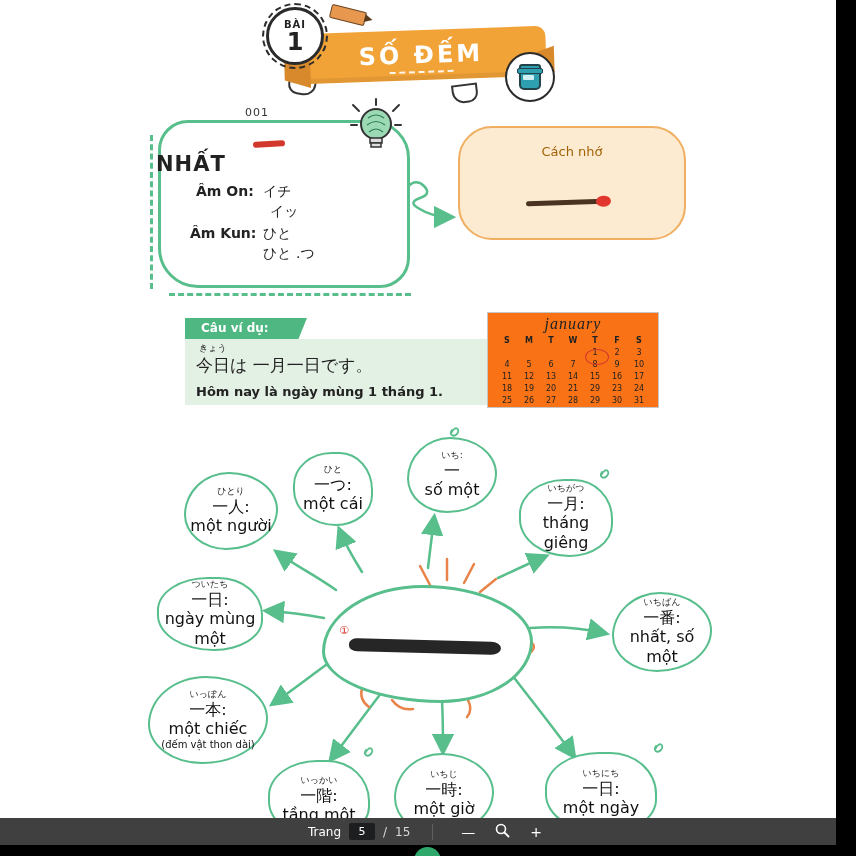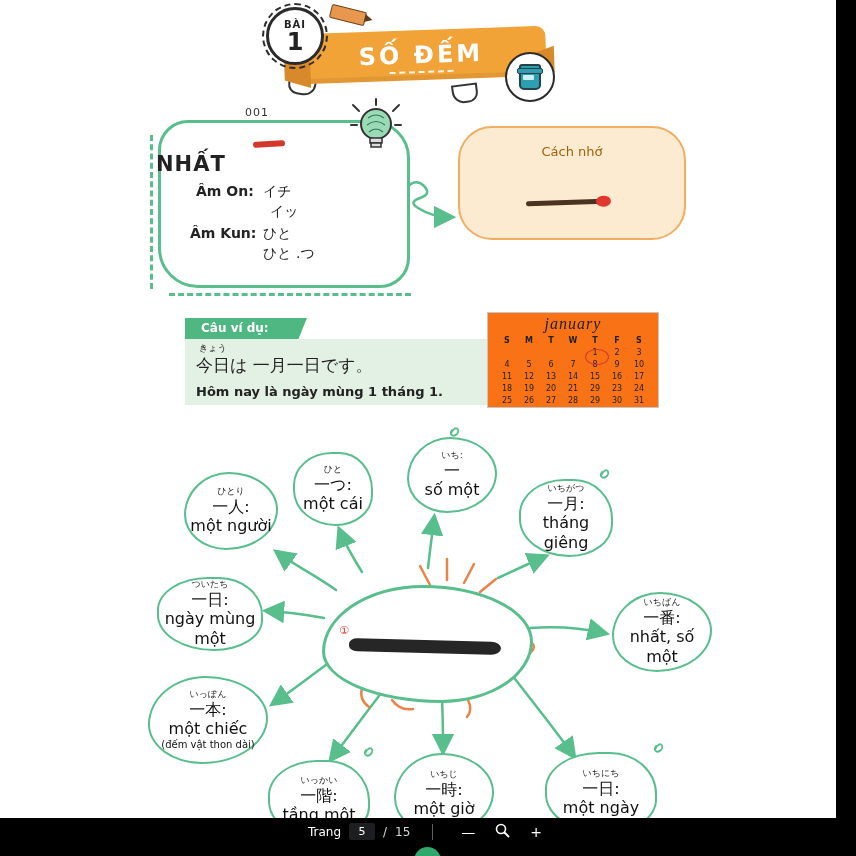--- a/index.html
+++ b/index.html
@@ -90,21 +90,21 @@
   .bubble{position:absolute;background:#fff;border:2.5px solid #57BE8C;z-index:2;
           display:flex;flex-direction:column;align-items:center;justify-content:center;text-align:center;
           border-radius:48% 52% 55% 45% / 55% 48% 52% 45%;box-sizing:border-box;padding:4px}
   .bubble:nth-of-type(even){border-radius:52% 45% 50% 58% / 48% 55% 45% 52%}
   .furi{font-size:9px;line-height:1.2}
   .bkanji{font-size:16px;line-height:1.2;color:#111}
   .bmean{font-size:16px;line-height:1.25;color:#111}
   .bnote{font-size:10px;line-height:1.2;color:#111}
 
   
-  .toolbar{position:absolute;left:0;bottom:11px;width:856px;height:27px;background:#000000;z-index:70;
+  .toolbar{position:absolute;left:0;bottom:11px;width:856px;height:27px;background:#404040;z-index:70;
           display:flex;align-items:center;justify-content:center;gap:8px;color:#fff;font-size:12px}
   .tb-input{display:inline-block;min-width:26px;height:17px;line-height:17px;text-align:center;
           background:#1C1E20;border-radius:2px;font-size:11px}
   .tb-sep,.tb-total{color:#d8d8d8}
   .tb-divider{width:1px;height:16px;background:#5C6063;margin:0 14px}
   .tb-btn{color:#fff;font-size:14px;line-height:1;cursor:default;padding:0 6px}
   .right-strip{position:absolute;right:0;top:0;width:20px;height:856px;background:#000;z-index:90}
   .bottom-strip{position:absolute;left:0;bottom:0;width:856px;height:11px;background:#000;z-index:80}
   .fab{position:absolute;left:414px;bottom:-18px;width:27px;height:27px;border-radius:50%;
           background:#2FA86B;z-index:85}

